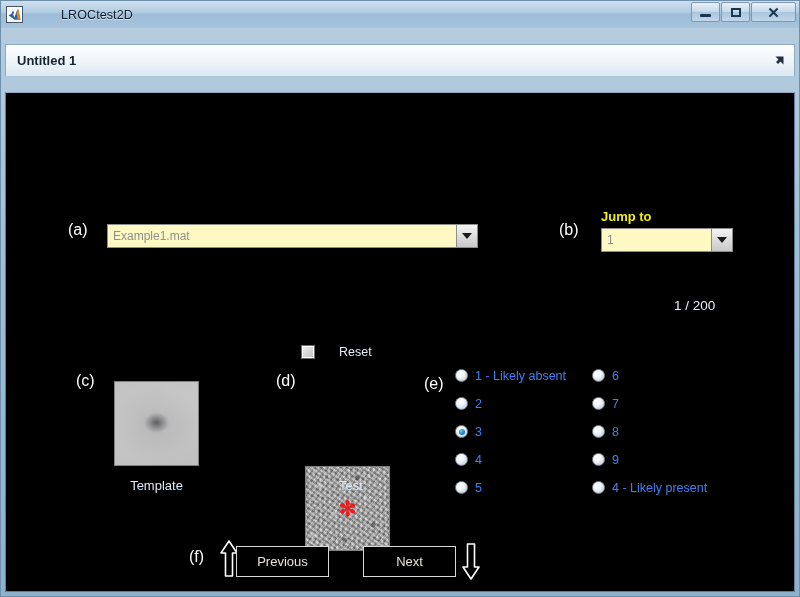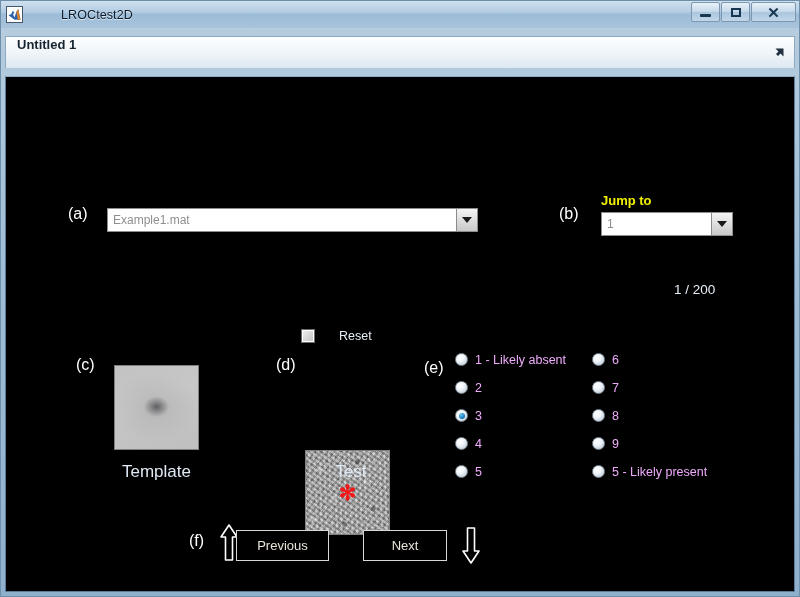--- a/index.html
+++ b/index.html
@@ -79,25 +79,26 @@
     width: 10px; height: 9px; border: 2px solid #17364f; box-sizing: border-box;
   }
   .glyph-close {
     font-size: 15px; font-weight: bold; color: #17364f;
     line-height: 15px; font-family: "Liberation Sans", sans-serif;
   }
 
   
   #tab-bar {
     flex: 0 0 32px;
-    margin: 8px 4px;
+    margin: 16px 4px;
     background: linear-gradient(to bottom, #fdfeff 0%, #eef4f9 55%, #dde8f2 100%);
     border: 1px solid #8ea9c0;
     border-bottom: none;
     display: flex;
+    align-items: center;
     position: relative;
     box-sizing: border-box;
   }
   #tab-label {
     font-size: 13px;
     color: #14232f;
     font-weight: bold;
     padding-left: 11px;
   }
   #undock-icon {
@@ -125,21 +126,21 @@
     color: #ffffff;
     font-size: 16px;
     font-family: "Liberation Sans", sans-serif;
   }
 
   
   .dropdown {
     display: flex;
     box-sizing: border-box;
     border: 1px solid #8c8c8c;
-    background: #ffffff;
+    background: #fef9c3;
     height: 24px;
     align-items: stretch;
   }
   .dropdown .dd-value {
     flex: 1 1 auto;
     color: #8f8f8f;
     font-size: 12px;
     display: flex;
     align-items: center;
     padding-left: 5px;
@@ -205,21 +206,21 @@
     left: 50%; top: 50%;
     transform: translate(-50%, -50%);
     color: #f01818;
     font-size: 21px;
     line-height: 12px;
     font-family: "Liberation Sans", sans-serif;
     font-weight: bold;
   }
   .img-caption {
     color: #dfe9f4;
-    font-size: 17px;
+    font-size: 13px;
     text-align: center;
   }
 
   
   #reset-row {
     display: flex;
     align-items: center;
     gap: 24px;
   }
   #reset-checkbox {
@@ -255,21 +256,21 @@
   .radio-dot.selected {
     background: radial-gradient(circle at 35% 30%, #ffffff 0%, #f4f8fb 32%, #dde6ee 62%, #a8b7c4 100%);
   }
   .radio-dot.selected::after {
     content: "";
     width: 6px; height: 6px;
     border-radius: 50%;
     background: radial-gradient(circle at 35% 30%, #6fc4ee 0%, #1d86c6 55%, #0a5b90 100%);
   }
   .radio-label {
-    color: #f0abfc;
+    color: #3b82f6;
     font-size: 12.5px;
     white-space: nowrap;
   }
 
   
   .nav-btn {
     border: 1px solid #d8d8d8;
     background: #000000;
     color: #e9e4da;
     font-size: 13px;
@@ -404,37 +405,37 @@
       <div class="radio-item">
         <span class="radio-dot"></span>
         <span class="radio-label">8</span>
       </div>
       <div class="radio-item">
         <span class="radio-dot"></span>
         <span class="radio-label">9</span>
       </div>
       <div class="radio-item">
         <span class="radio-dot"></span>
-        <span class="radio-label">5 - Likely present</span>
+        <span class="radio-label">4 - Likely present</span>
       </div>
     </div>
 
     <div class="abs panel-letter" style="left:183px; top:455px;">(f)</div>
 
     <div class="abs" style="left:213px; top:446px;">
       <svg class="arrow-svg" width="20" height="40" viewBox="0 0 20 40">
         <path d="M10 2 L18 14 L13.5 14 L13.5 37 L6.5 37 L6.5 14 L2 14 Z" fill="#000000" stroke="#ffffff" stroke-width="1.6" stroke-linejoin="round"></path>
       </svg>
     </div>
 
     <div class="abs nav-btn" style="left:230px; top:453px; width:93px;">
       <span>Previous</span>
     </div>
 
-    <div class="abs nav-btn" style="left:357px; top:453px; width:84px;">
+    <div class="abs nav-btn" style="left:357px; top:453px; width:93px;">
       <span>Next</span>
     </div>
 
     <div class="abs" style="left:455px; top:448px;">
       <svg class="arrow-svg" width="20" height="40" viewBox="0 0 20 40">
         <path d="M10 38 L18 26 L13.5 26 L13.5 3 L6.5 3 L6.5 26 L2 26 Z" fill="#000000" stroke="#ffffff" stroke-width="1.6" stroke-linejoin="round"></path>
       </svg>
     </div>
 
     <div class="abs" id="logo-block" style="left:18px; top:524px;">

